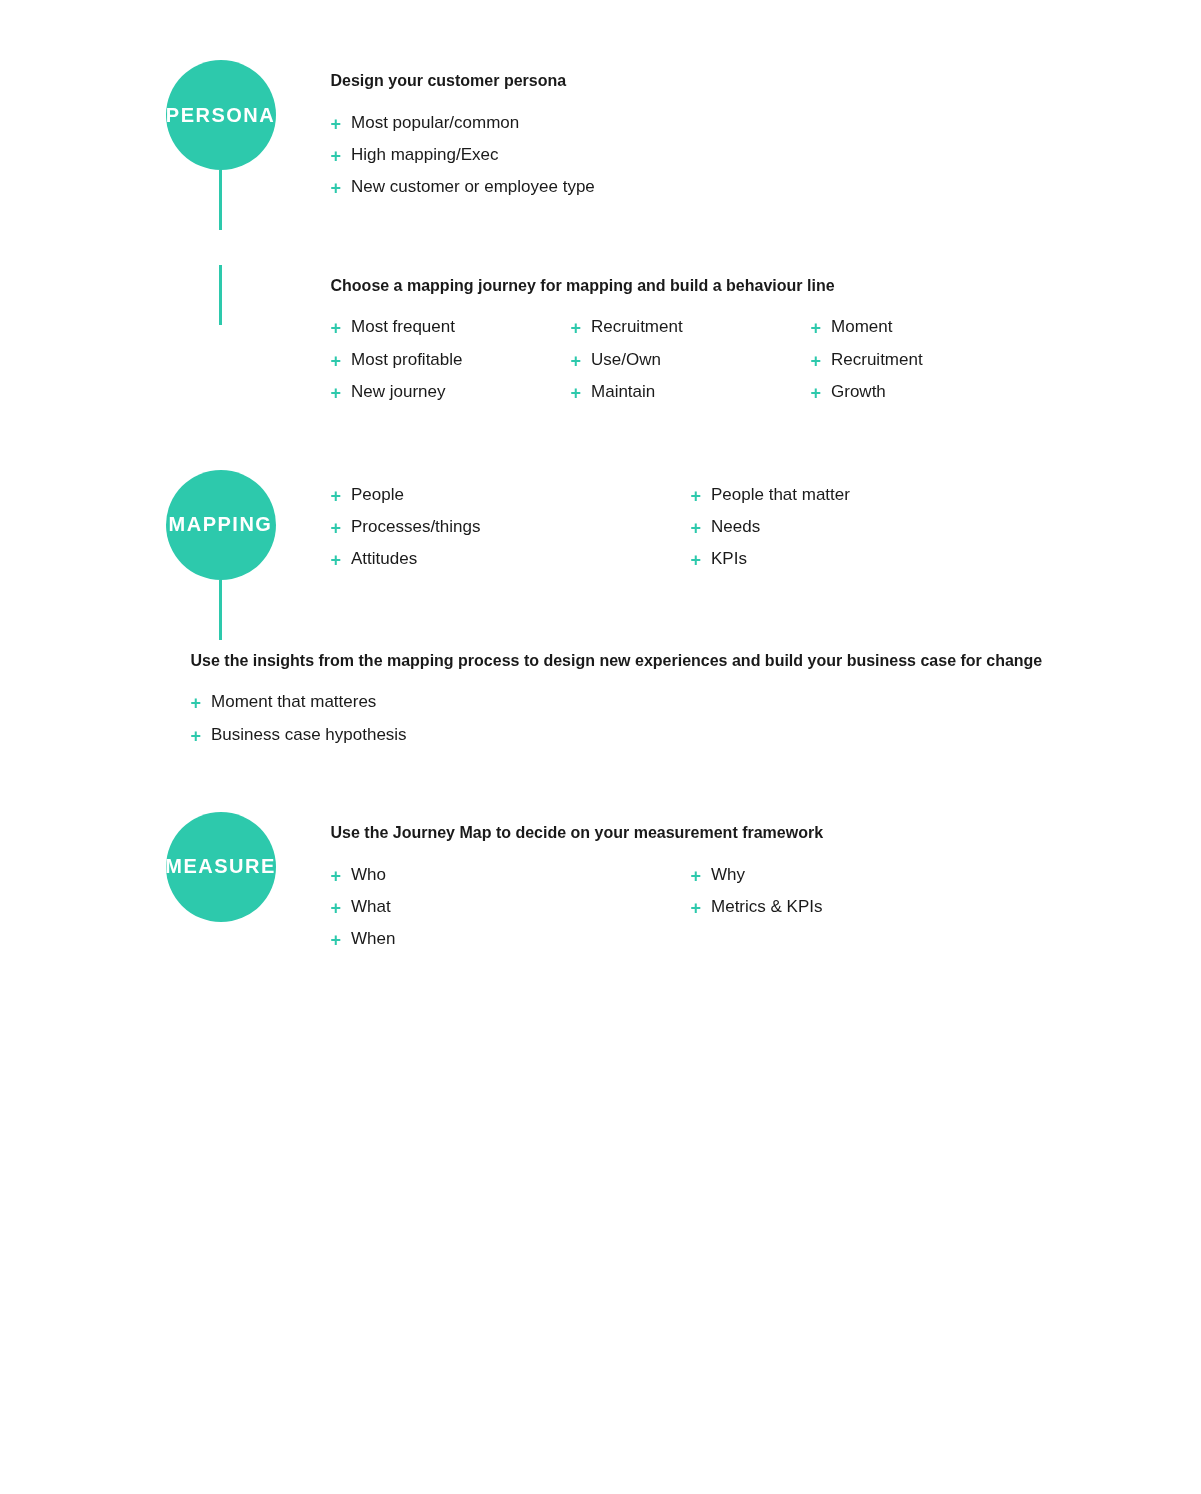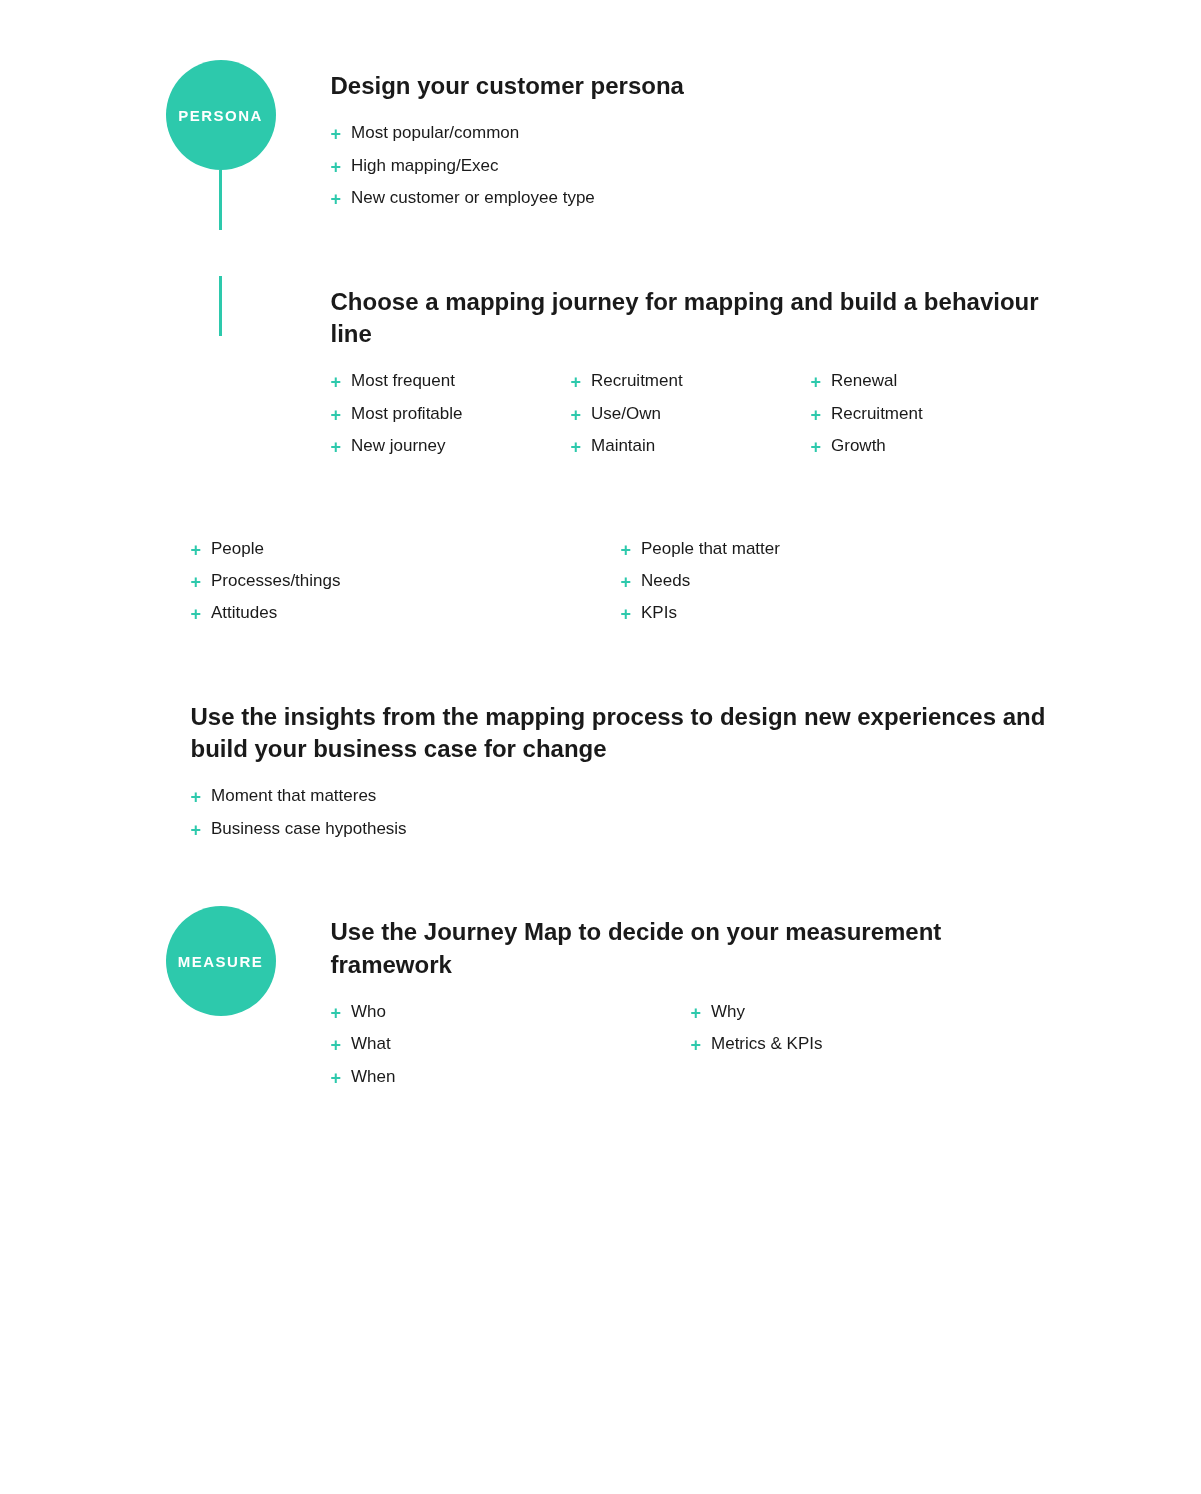--- a/index.html
+++ b/index.html
@@ -42,39 +42,39 @@
       display: flex;
       align-items: center;
       justify-content: center;
       z-index: 2;
       position: relative;
     }
 
     .circle-label {
       color: #ffffff;
       font-weight: 800;
-      font-size: 15px;
+      font-size: 20px;
       letter-spacing: 1.5px;
       text-align: center;
     }
 
     .connector {
       width: 3px;
       background-color: #2DC9AC;
       flex: 1;
       min-height: 60px;
     }
 
     .content {
       flex: 1;
       padding: 10px 0 60px 40px;
     }
 
     .content-title {
-      font-size: 24px;
+      font-size: 16px;
       font-weight: 800;
       color: #1a1a1a;
       margin-bottom: 16px;
       line-height: 1.35;
     }
 
     .bullet-list {
       list-style: none;
       padding: 0;
     }
@@ -176,36 +176,42 @@
               <li>
                 <span class="bullet-plus">+</span>
                 <span>Maintain</span>
               </li>
             </ul>
           </div>
           <div class="col">
             <ul class="bullet-list">
               <li>
                 <span class="bullet-plus">+</span>
-                <span>Renewal</span>
+                <span>Moment</span>
               </li>
               <li>
                 <span class="bullet-plus">+</span>
                 <span>Recruitment</span>
               </li>
               <li>
                 <span class="bullet-plus">+</span>
                 <span>Growth</span>
               </li>
             </ul>
           </div>
         </div>
       </div>
     </div>
     <div class="step">
+      <div class="left-col">
+        <div class="circle">
+          <span class="circle-label">MAPPING</span>
+        </div>
+        <div class="connector"></div>
+      </div>
       <div class="content">
         <div class="multi-col-list">
           <div class="col">
             <ul class="bullet-list">
               <li>
                 <span class="bullet-plus">+</span>
                 <span>People</span>
               </li>
               <li>
                 <span class="bullet-plus">+</span>

